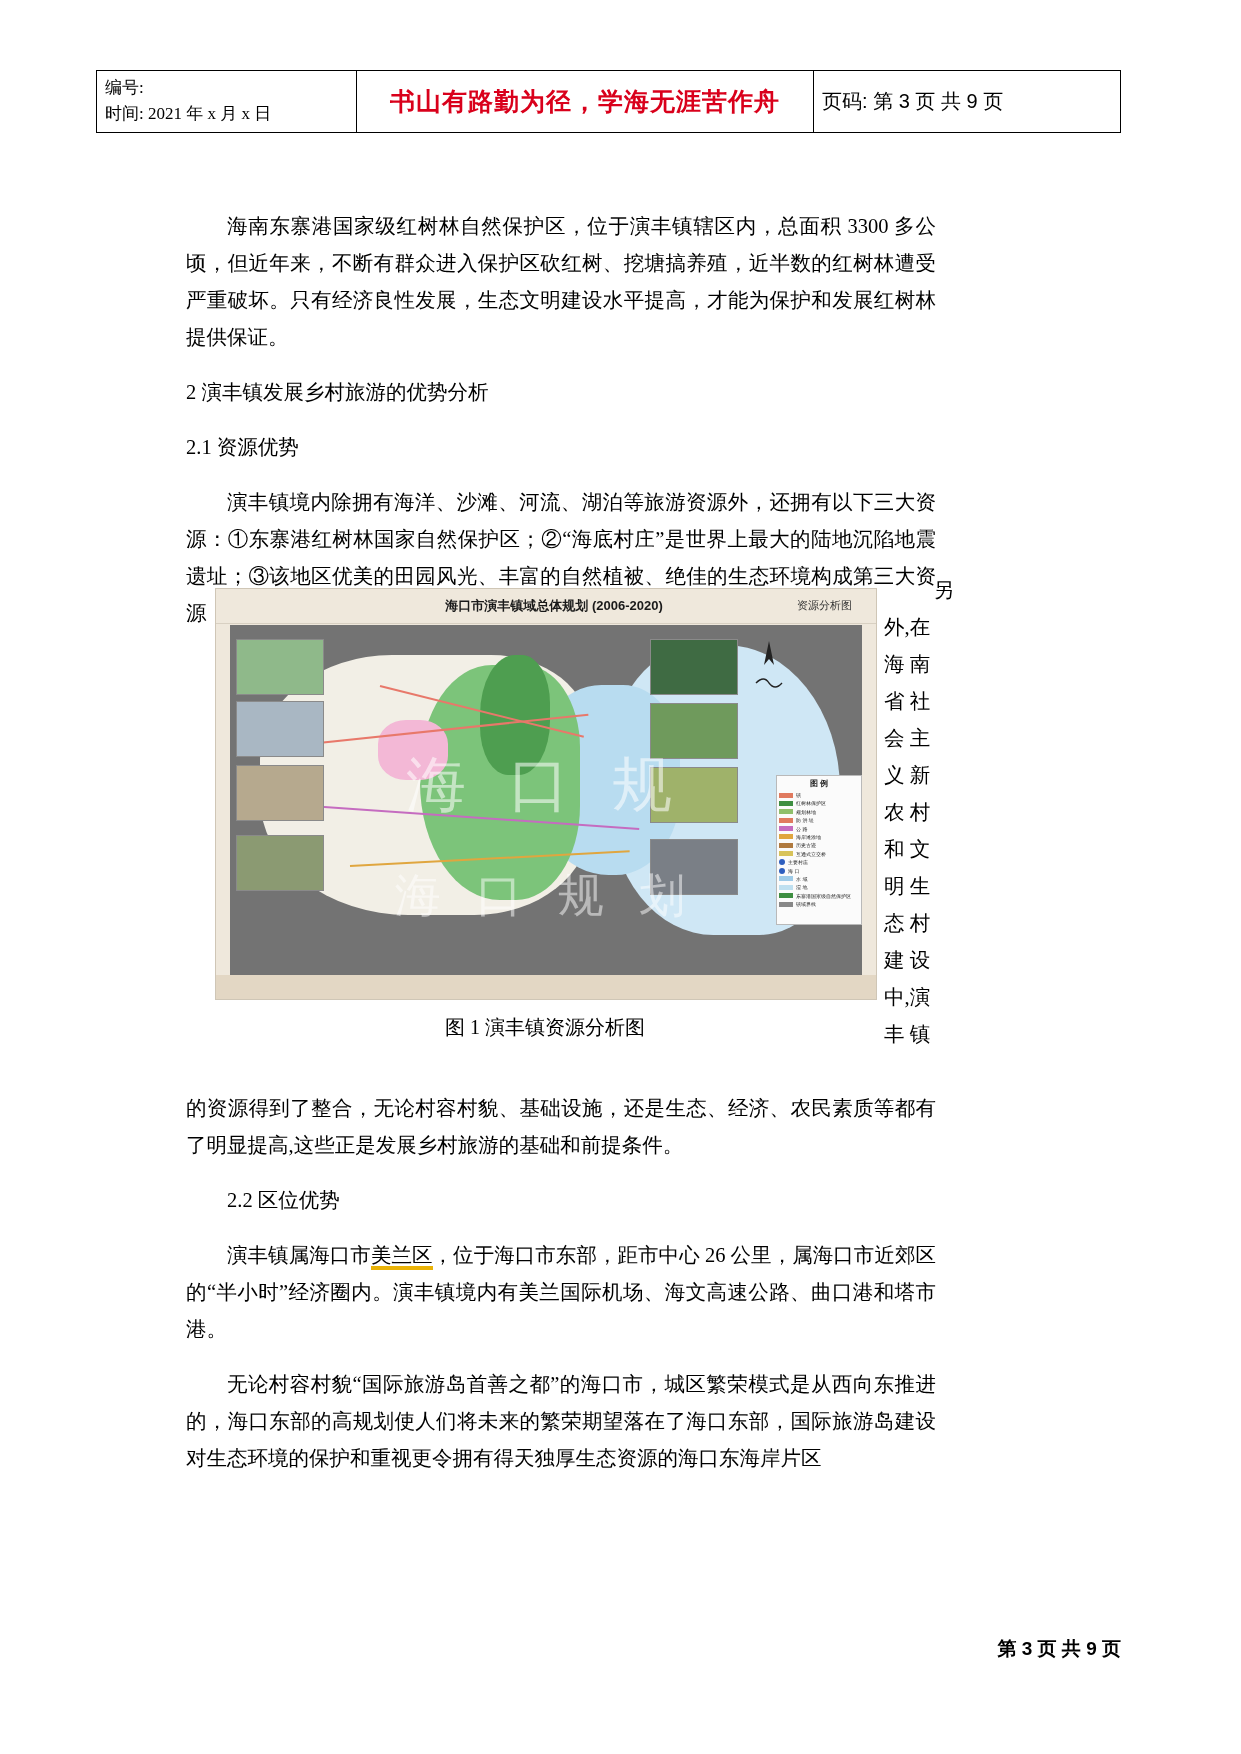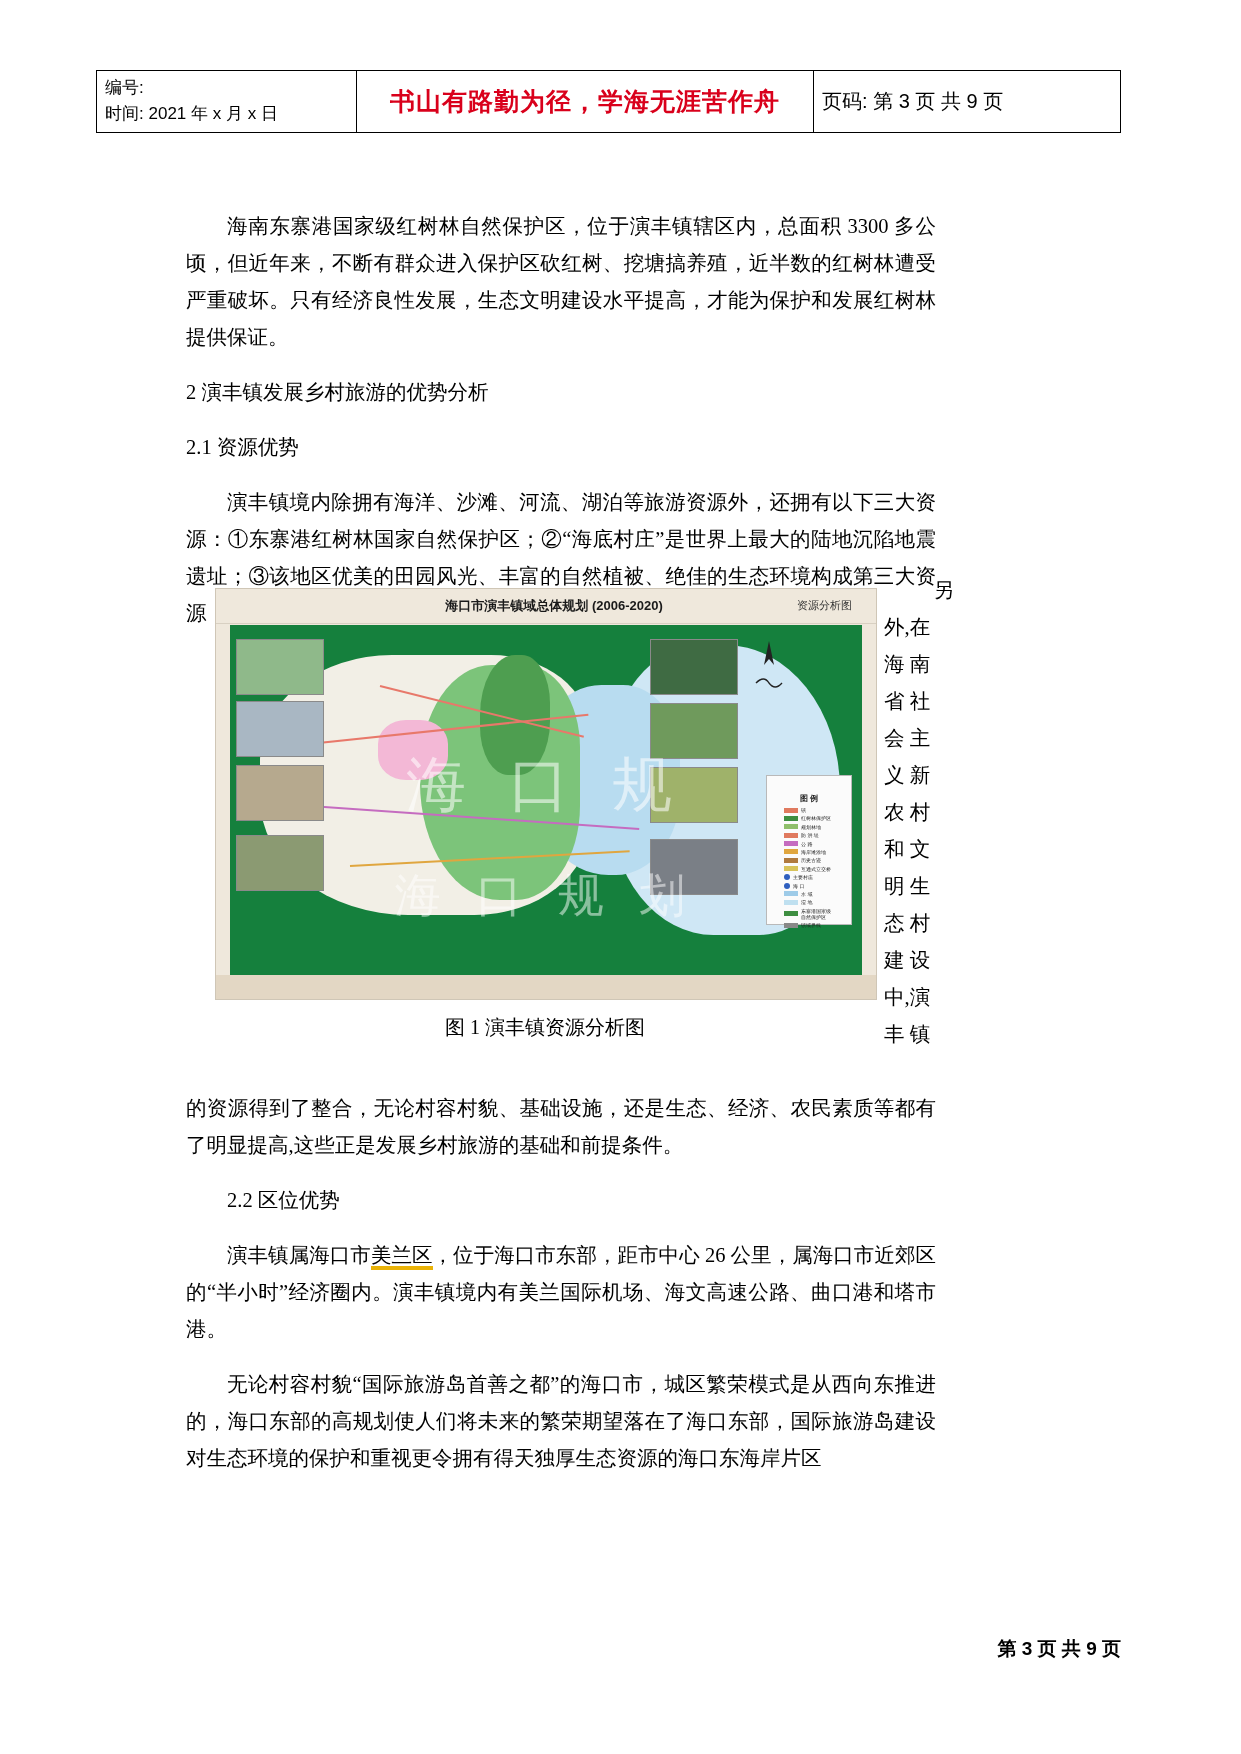--- a/index.html
+++ b/index.html
@@ -50,21 +50,21 @@
     font-weight: bold;
     letter-spacing: 1px;
     font-family: "Liberation Serif", serif;
   }
   .hdr-right {
     font-size: 20px;
     text-align: left;
     padding-left: 14px;
     font-family: "Liberation Sans", sans-serif;
   }
-  .hdr-line { white-space: nowrap; }
+  .hdr-line { white-space: nowrap; font-family: Liberation Serif, serif; }
 
   
   .content {
     position: absolute;
     left: 168px;
     top: 190px;
     width: 786px;
     font-size: 20.5px;
     line-height: 37px;
     text-align: justify;
@@ -108,21 +108,21 @@
     right: 24px; top: 9px;
     font-size: 11px;
     color: #333;
     font-family: "Liberation Sans", sans-serif;
   }
   .fig-canvas {
     position: absolute;
     left: 14px; top: 36px;
     width: 632px;
     height: 394px;
-    background: #15803d;
+    background: #737373;
   }
   
   .land-a {
     position: absolute;
     left: 30px; top: 30px; width: 330px; height: 260px;
     background: #f2efe6;
     border-radius: 40% 30% 35% 45%;
   }
   .land-green1 {
     position: absolute;
@@ -164,26 +164,26 @@
   .road.c { background: #e0a63f; }
   
   .thumb {
     position: absolute;
     width: 86px; height: 54px;
     border: 1px solid #8a8a8a;
     background: #9bb58c;
   }
   .legend {
     position: absolute;
-    right: 10px; top: 150px;
+    right: 0; top: 150px;
     width: 86px; height: 150px;
     background: #fbfbfb;
     border: 1px solid #b9b9b9;
     font-size: 5px;
-    padding: 17px;
+    padding: 2px;
     box-sizing: border-box;
     font-family: "Liberation Sans", sans-serif;
     color: #222;
   }
   .legend-title {
     font-size: 8px;
     font-weight: bold;
     text-align: center;
     margin-bottom: 3px;
   }

